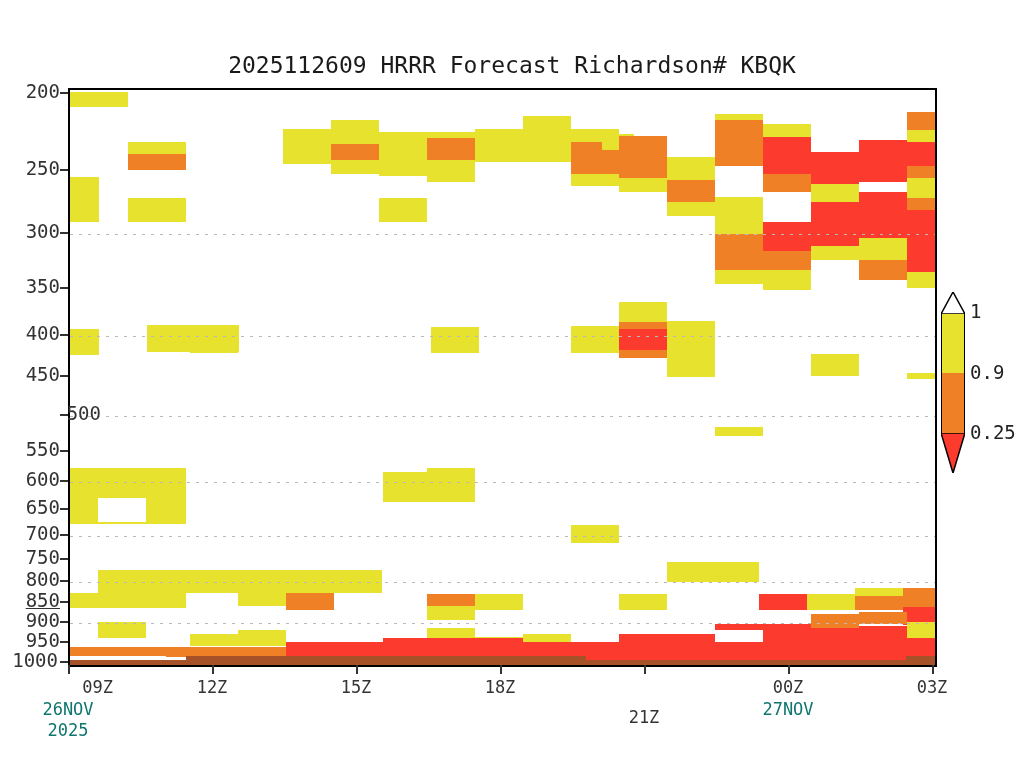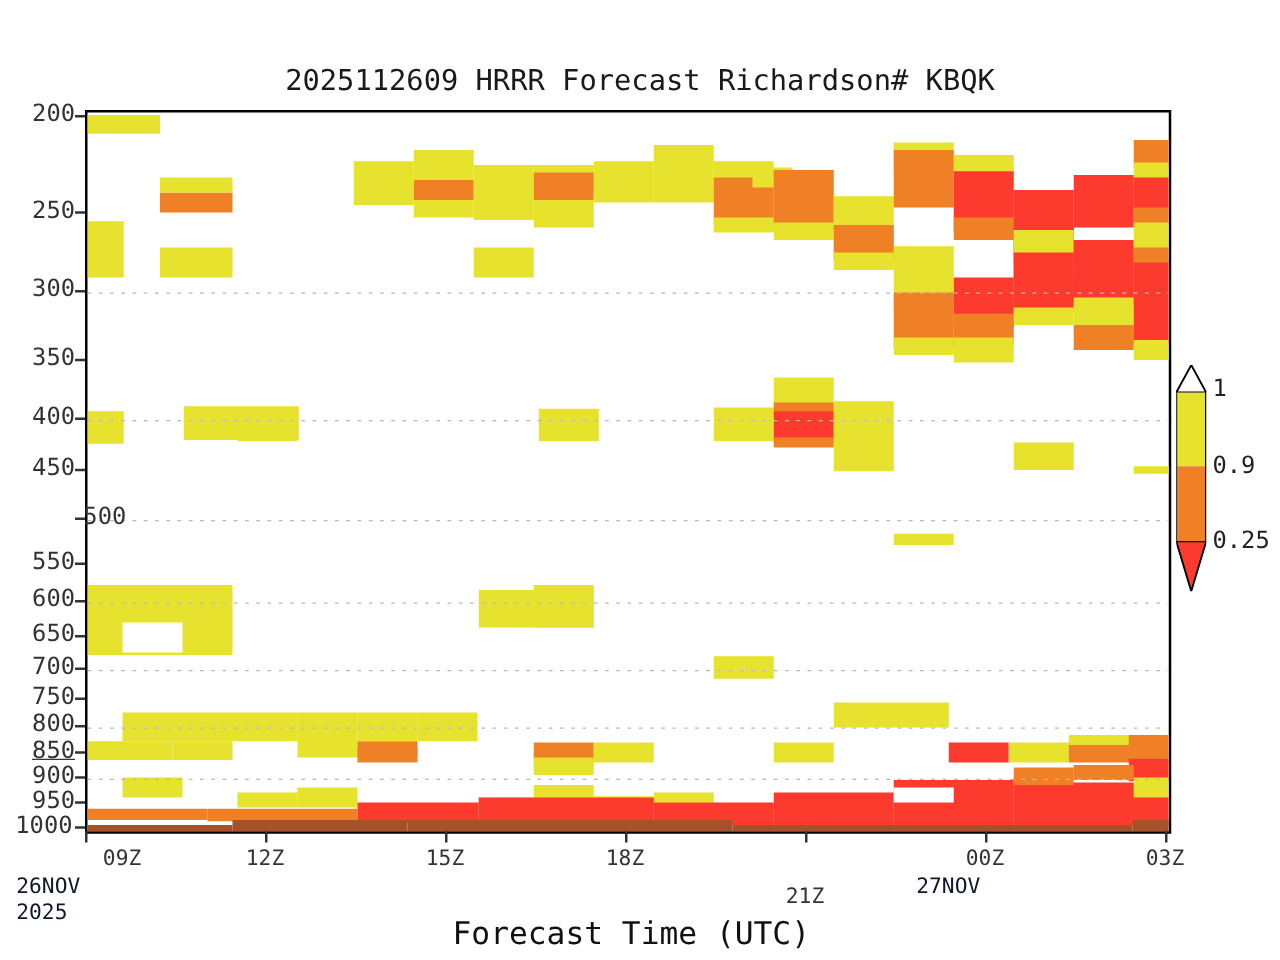--- a/index.html
+++ b/index.html
@@ -18,21 +18,21 @@
 
   .gridline{position:absolute;left:0;width:865px;height:1px;
             background-image:linear-gradient(to right,#b9b9b9 0 3px,transparent 3px 9px);
             background-size:9px 1px;}
   .ylab{position:absolute;width:60px;text-align:right;font-size:19px;color:#333;}
   .ylab.wide{width:66px;}
   .ytickmark{position:absolute;width:8px;height:2px;background:#333;}
 
   .xlab{position:absolute;font-size:17px;color:#333;text-align:center;width:90px;}
   .xtickmark{position:absolute;width:2px;height:9px;background:#333;}
-  .xsub{position:absolute;font-size:17px;color:#0f172a;text-align:left;width:110px;}
+  .xsub{position:absolute;font-size:17px;color:#0f766e;text-align:center;width:110px;}
 
   .axtitle{position:absolute;font-size:25px;color:#111;}
   .credit{position:absolute;font-size:17px;color:#ff7b7b;}
 
   
   #cbar{position:absolute;left:941px;top:312px;width:24px;height:122px;
         border:1.5px solid #000;box-sizing:border-box;}
   .cseg{position:absolute;left:0;width:100%;}
   .carrow{position:absolute;left:941px;width:24px;}
   .clab{position:absolute;left:970px;font-size:19px;color:#222;}
@@ -221,21 +221,20 @@
       <div class="xlab" style="left: 455px; top: 677px;">18Z</div>
       <div class="xtickmark" style="left: 644px; top: 665px;"></div>
       <div class="xlab" style="left: 599px; top: 677px; margin-top: 30px;">21Z</div>
       <div class="xtickmark" style="left: 788px; top: 665px;"></div>
       <div class="xlab" style="left: 743px; top: 677px;">00Z</div>
       <div class="xsub" style="left: 733px; top: 699px;">27NOV</div>
       <div class="xtickmark" style="left: 932px; top: 665px;"></div>
       <div class="xlab" style="left: 887px; top: 677px;">03Z</div>
     </div>
 
-  <div class="axtitle" style="left:362px;top:732px;">Forecast Time (UTC)</div>
 
 
   <div id="legend">
     <div id="cbar">
         <div class="cseg" style="background: rgb(230, 226, 46); top: 0%; height: 50%;"></div>
         <div class="cseg" style="background: rgb(240, 128, 38); top: 50%; height: 50%;"></div>
       </div>
   <div class="carrow" style="left: 941px; top: 292px;"><svg width="24" height="22" viewBox="0 0 24 22">
           <polygon points="12,0 24,22 0,22" fill="#ffffff" stroke="#000" stroke-width="1.5"></polygon>
         </svg></div>

